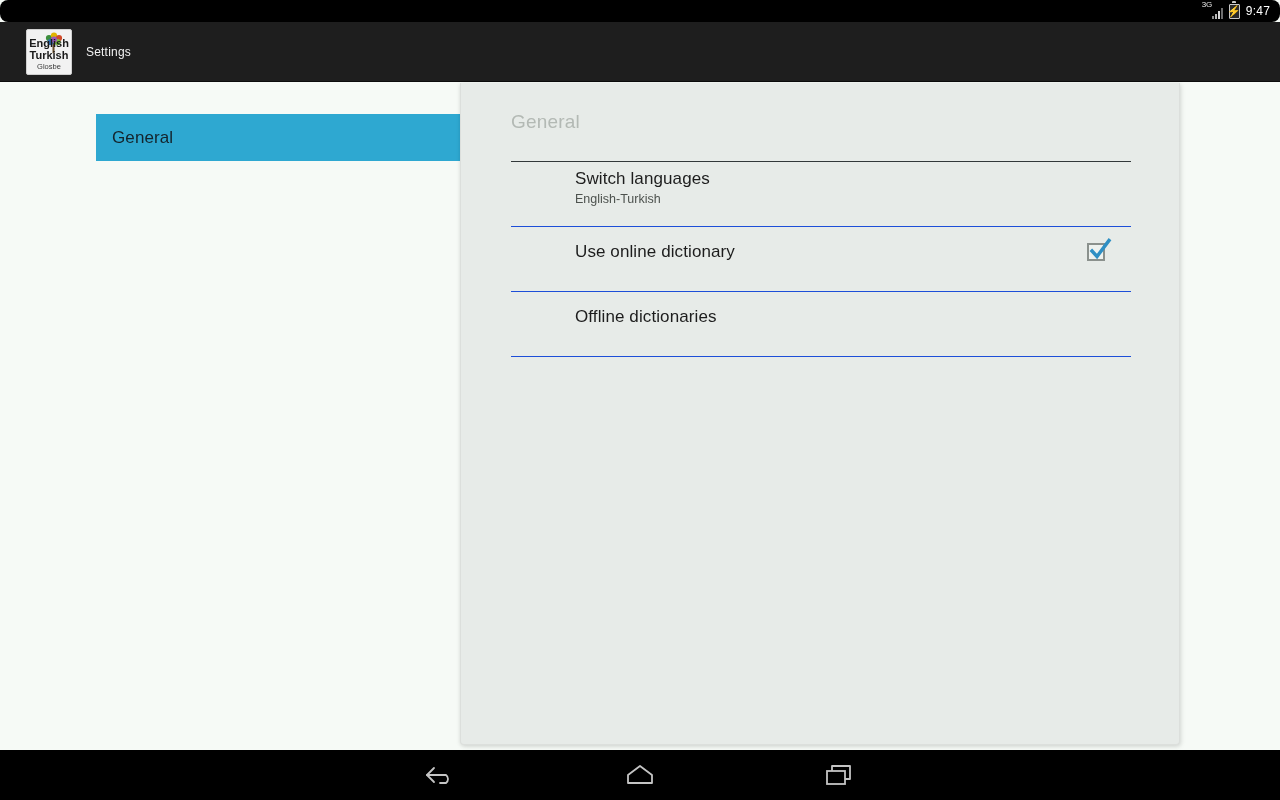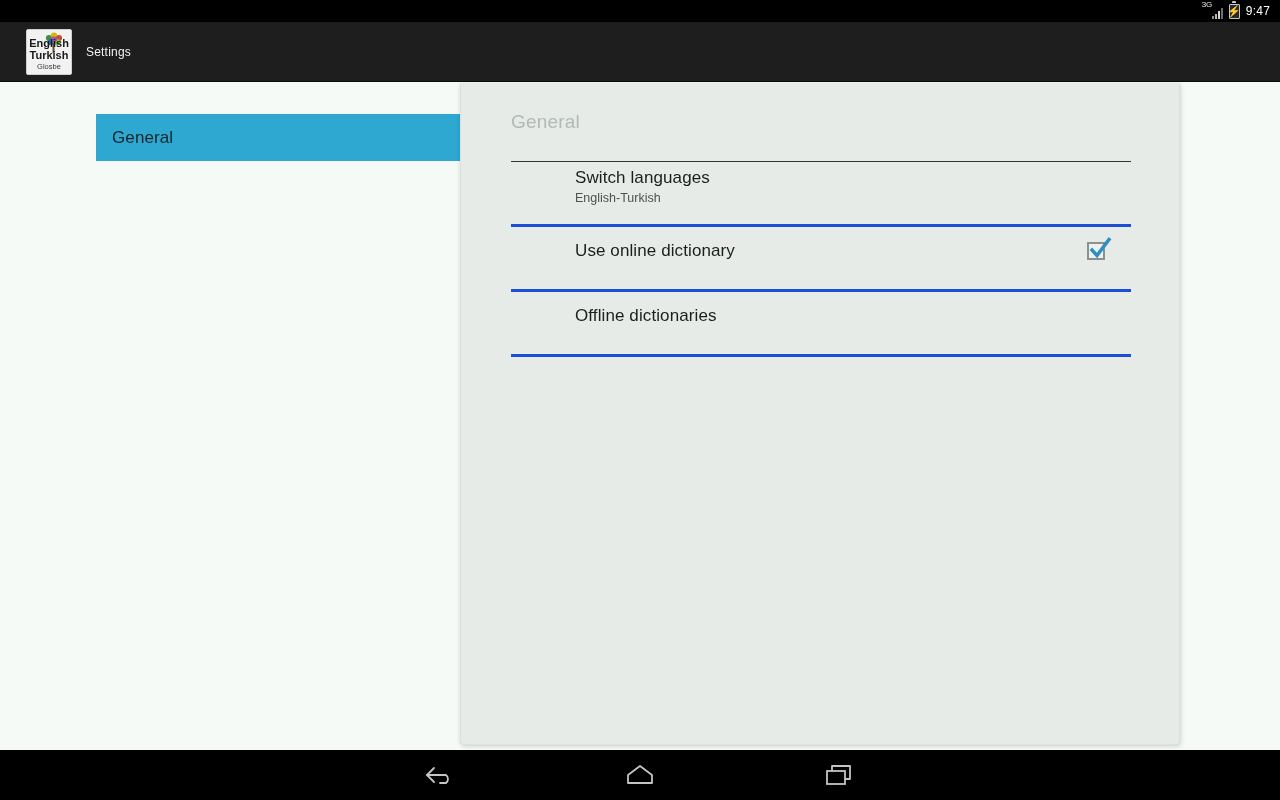--- a/index.html
+++ b/index.html
@@ -23,20 +23,21 @@
   .status-bar {
     position: absolute;
     top: 0; left: 0;
     width: 1280px;
     height: 22px;
     background: #000000;
     display: flex;
     align-items: center;
     justify-content: flex-end;
     padding-right: 10px;
+    border-radius: 8px;
   }
   .status-right {
     display: flex;
     align-items: center;
     gap: 6px;
     height: 22px;
   }
   .signal-wrap {
     position: relative;
     display: flex;
@@ -215,21 +216,21 @@
 
   .pref-list {
     position: absolute;
     top: 79px;
     left: 50px;
     width: 620px;
   }
   .pref-row {
     position: relative;
     height: 65px;
-    border-bottom: 3px solid #1d4ed8;
+    border-bottom: 1px solid #1d4ed8;
     display: flex;
     align-items: center;
     justify-content: space-between;
     padding: 0 4px 14px 64px;
   }
   .pref-texts { display: flex; flex-direction: column; justify-content: center; }
   .pref-title {
     font-size: 17px;
     color: #1d1d1d;
     letter-spacing: 0.1px;

